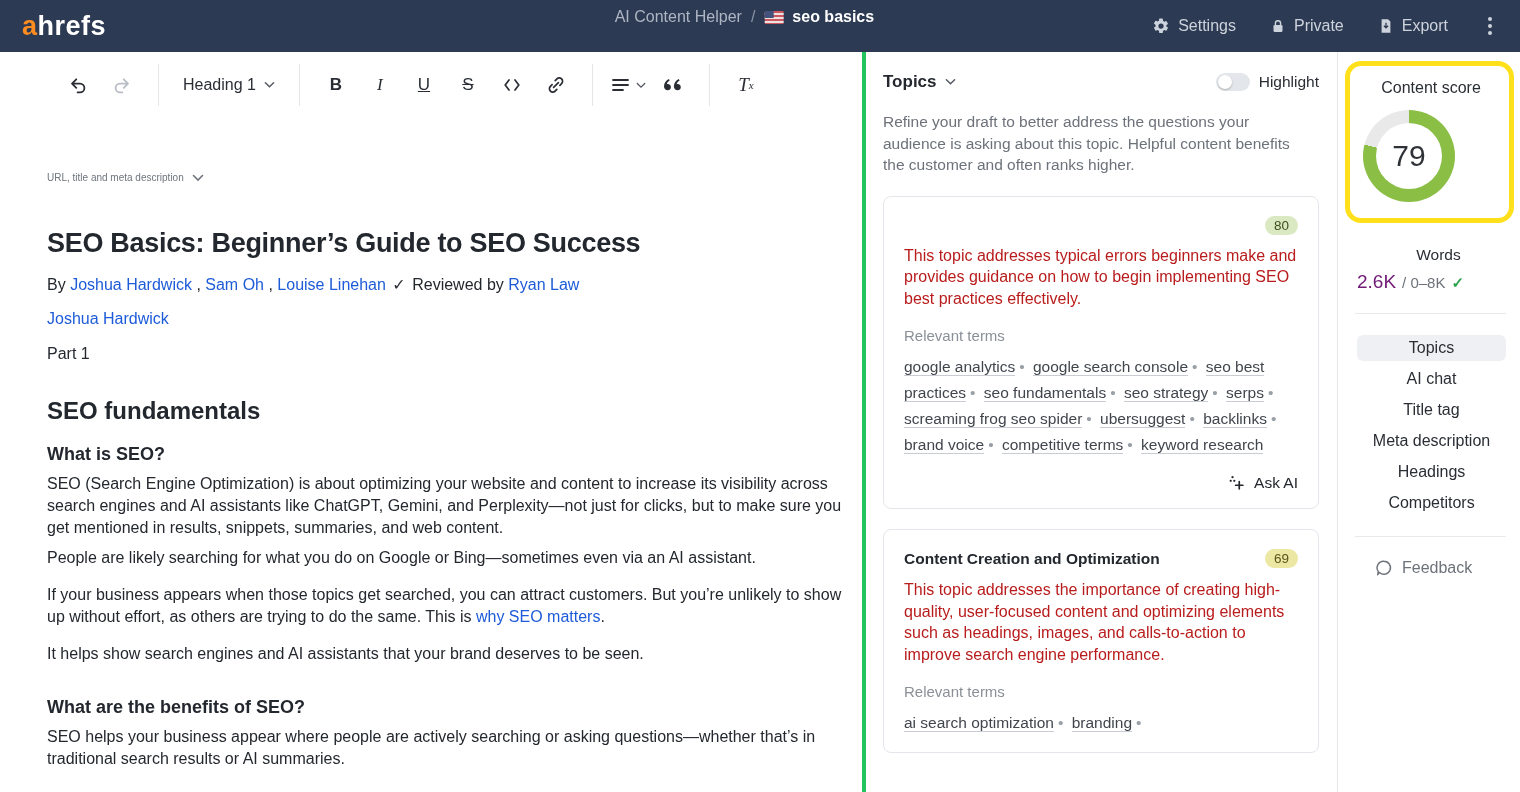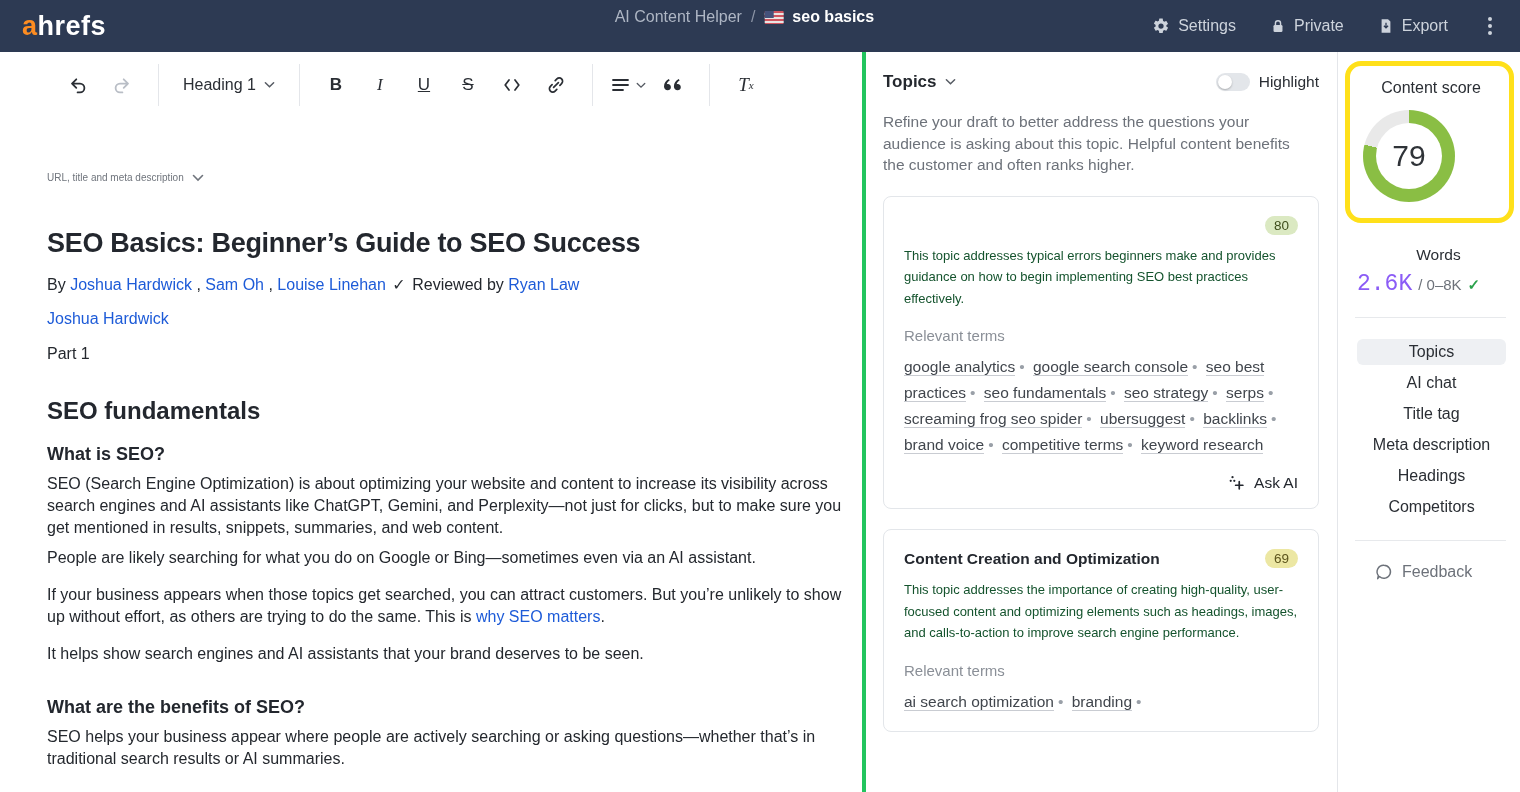--- a/index.html
+++ b/index.html
@@ -68,40 +68,40 @@
   .toggle { position:relative; width:34px; height:18px; border-radius:9px; background:#e3e6ea; cursor:pointer; }
   .toggle .knob { position:absolute; left:2px; top:2px; width:14px; height:14px; border-radius:50%;
                   background:#fff; box-shadow:0 1px 2px rgba(0,0,0,.25); }
   .topics-desc { margin-top:19px; font-size:15.5px; line-height:21.5px; color:#6d727a; max-width:420px; }
   .topic-card { margin-top:20px; border:1px solid #e3e6ea; border-radius:8px; padding:19px 20px 16px; background:#fff; }
   .card-head { display:flex; align-items:flex-start; }
   .card-title { font-size:15.5px; font-weight:bold; color:#23272e; line-height:20px; max-width:350px; }
   .score-badge { margin-left:auto; font-size:13.5px; padding:2px 9px; border-radius:10px; }
   .badge-green { background:#dbe9c2; color:#3f4e1c; }
   .badge-yellow { background:#ece7a3; color:#5d551d; }
-  .card-desc { margin-top:10px; font-size:13px; line-height:21.5px; color:#14532d; }
+  .card-desc { margin-top:10px; font-size:16px; line-height:21.5px; color:#b91c1c; }
   .relevant-label { margin-top:18px; font-size:15px; color:#8a8f97; }
   .terms { margin-top:10px; font-size:15.5px; line-height:26px; color:#41464d; max-width:400px; }
   .term { border-bottom:1px solid #c9ccd2; cursor:pointer; }
   .term-sep { color:#9aa0a8; margin:0 4px; }
   .ask-ai { display:flex; justify-content:flex-end; align-items:center; gap:8px; margin-top:16px;
             font-size:15.5px; color:#23272e; cursor:pointer; }
 
   
   .score-box { margin:9px 6px 0 7px; border:5px solid #ffe01a; border-radius:16px;
                padding:13px 10px 16px 13px; }
   .score-label { font-size:16px; color:#2a2e34; }
   .donut { position:relative; width:92px; height:92px; border-radius:50%; margin-top:13px; }
   .donut::after { content:""; position:absolute; inset:13px; border-radius:50%; background:#fff; }
   .donut-num { position:absolute; inset:0; display:flex; align-items:center; justify-content:center;
                font-size:30px; color:#2f3338; z-index:1; }
   .words-block { margin:23px 0 0 19px; }
   .words-label { font-size:15.5px; color:#2a2e34; }
   .words-row { margin-top:7px; display:flex; align-items:baseline; gap:6px; }
-  .words-value { font-size:23px; color:#8b5cf6;font-family:Liberation Mono, monospace; }
+  .words-value { font-size:19px; color:#701a75; }
   .words-range { font-size:15px; color:#6d727a; }
   .words-check { font-size:15px; color:#2aa14b; font-weight:bold; }
   .side-divider { height:1px; background:#e7e9ec; margin:20px 14px 0 17px; }
   .side-nav { margin:21px 14px 0 19px; list-style:none; }
   .side-nav li { font-size:16px; color:#2a2e34; padding:4px 10px; margin-bottom:5px; border-radius:6px; cursor:pointer; }
   .side-nav li.selected { background:#eef0f3; }
   .feedback-row { display:flex; align-items:center; gap:9px; margin:22px 3px 0 37px;
                   font-size:16px; color:#6d727a; cursor:pointer; }
 </style>
 </head>

